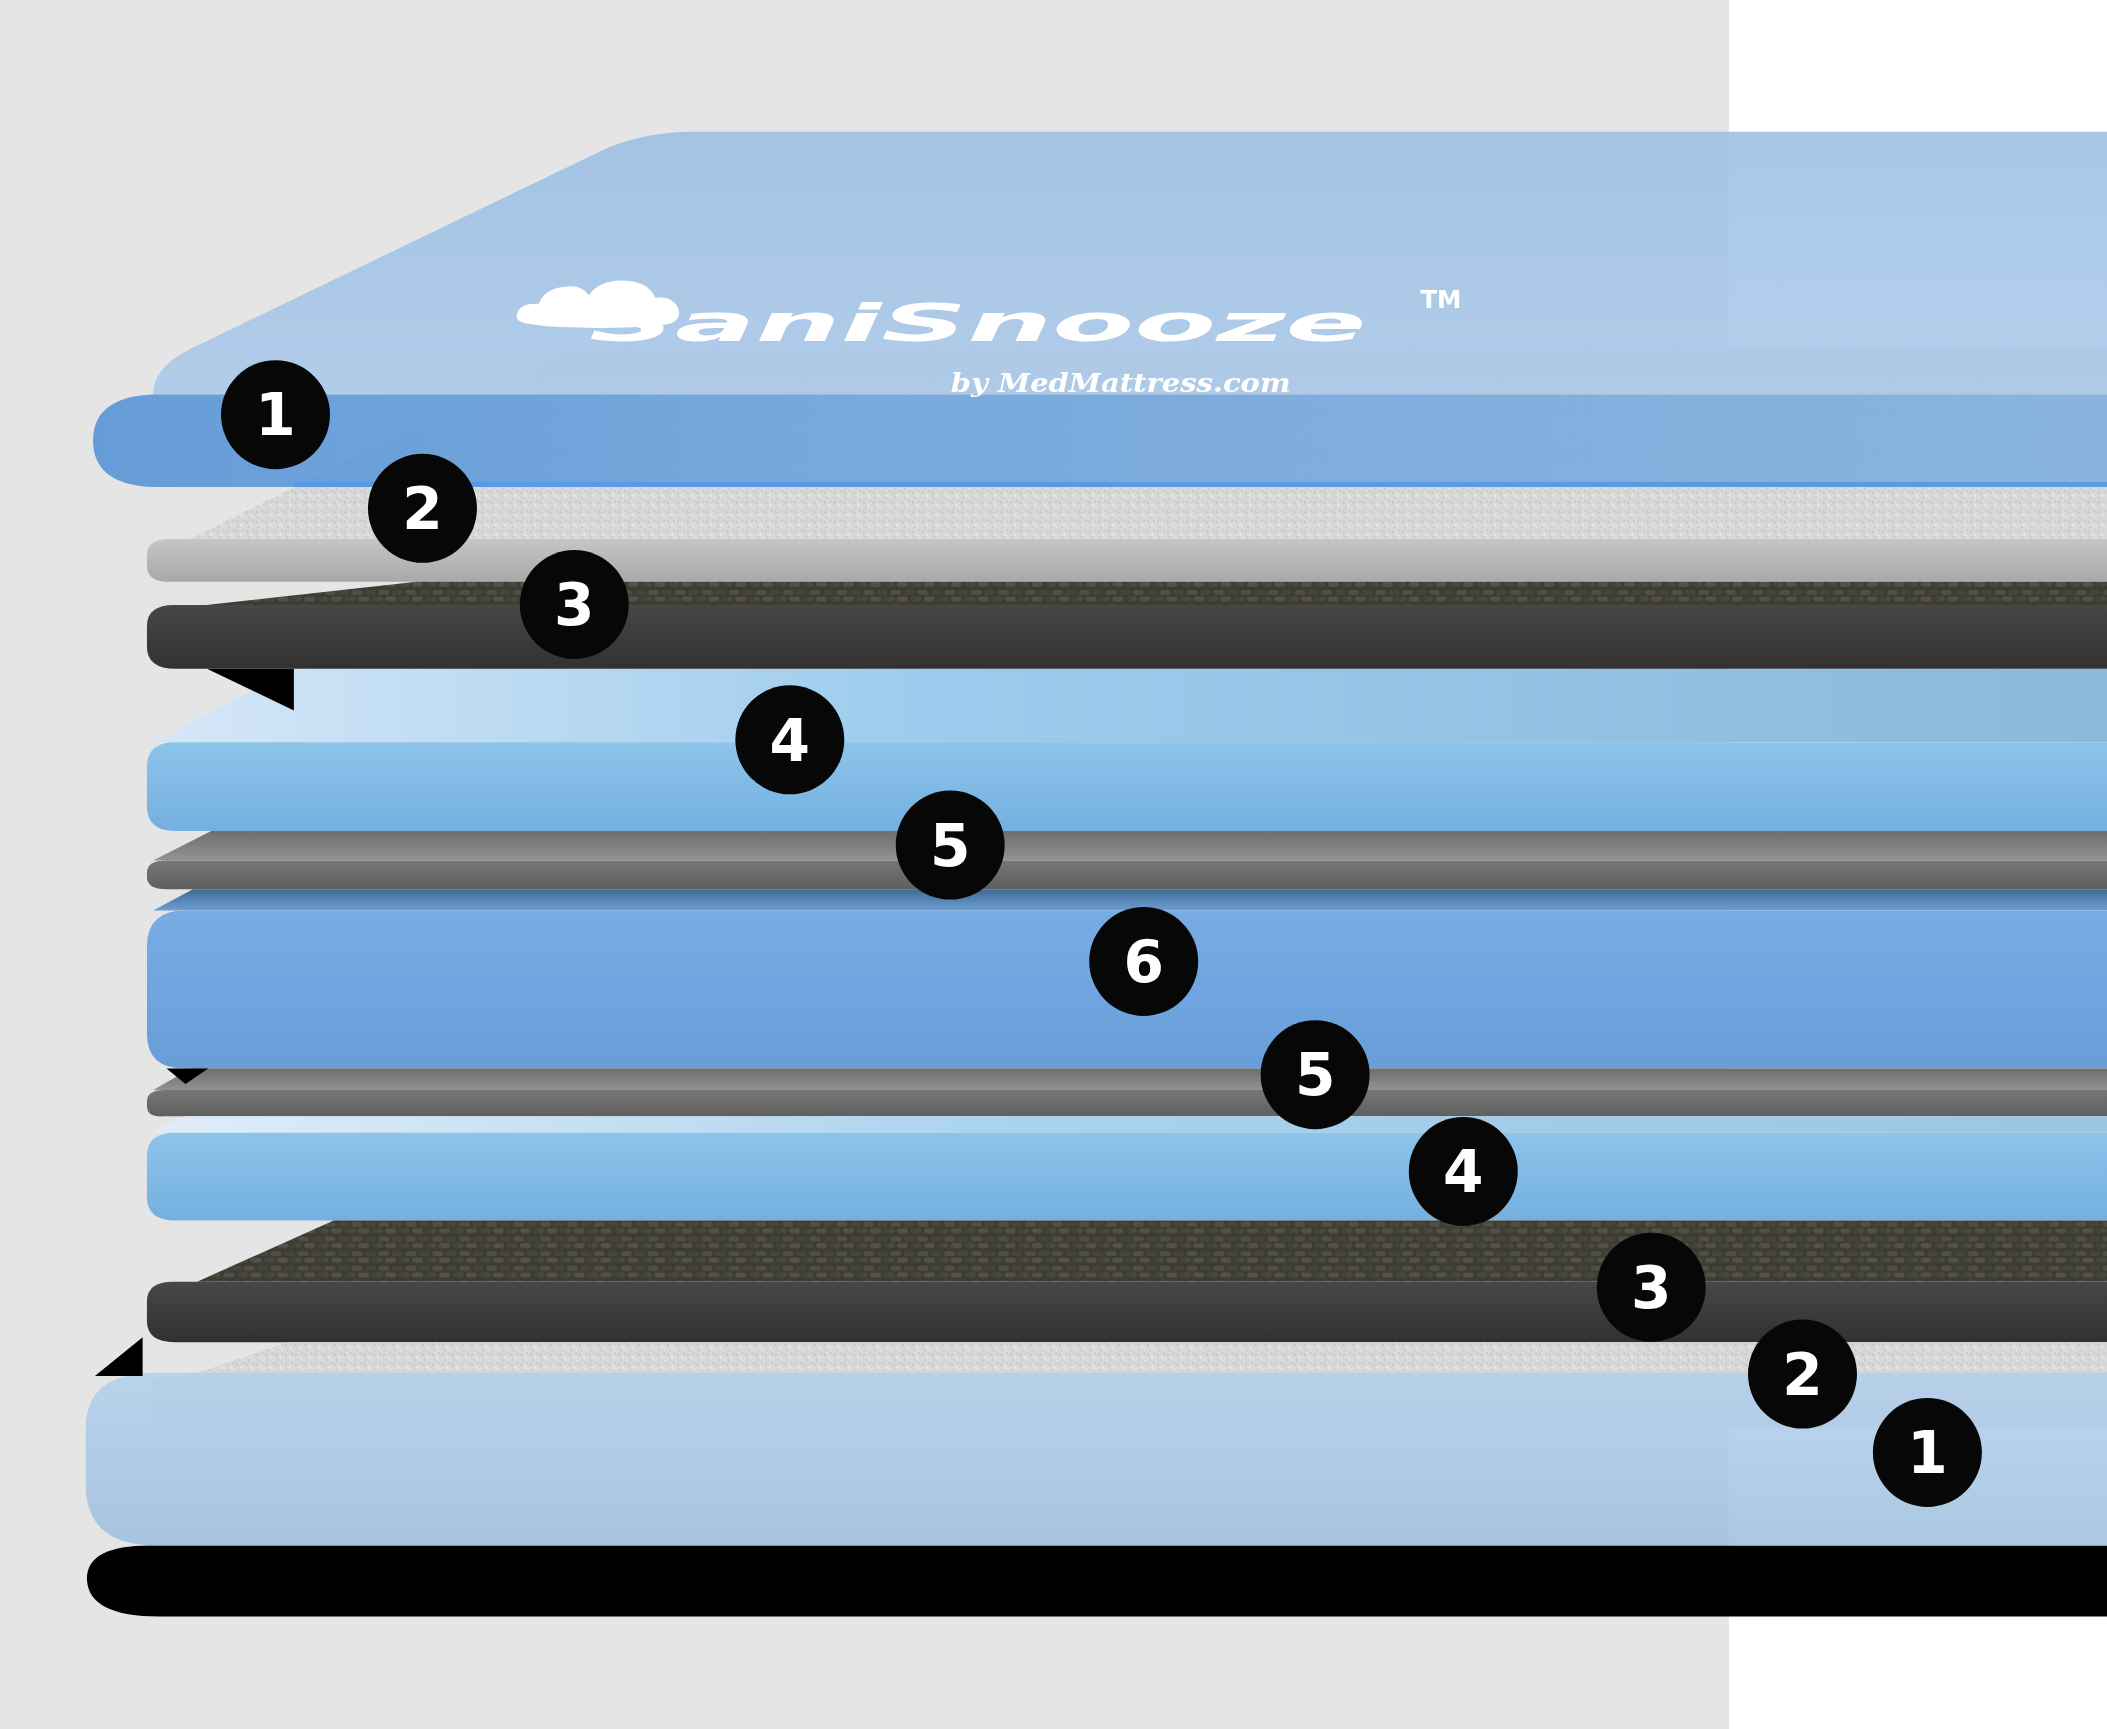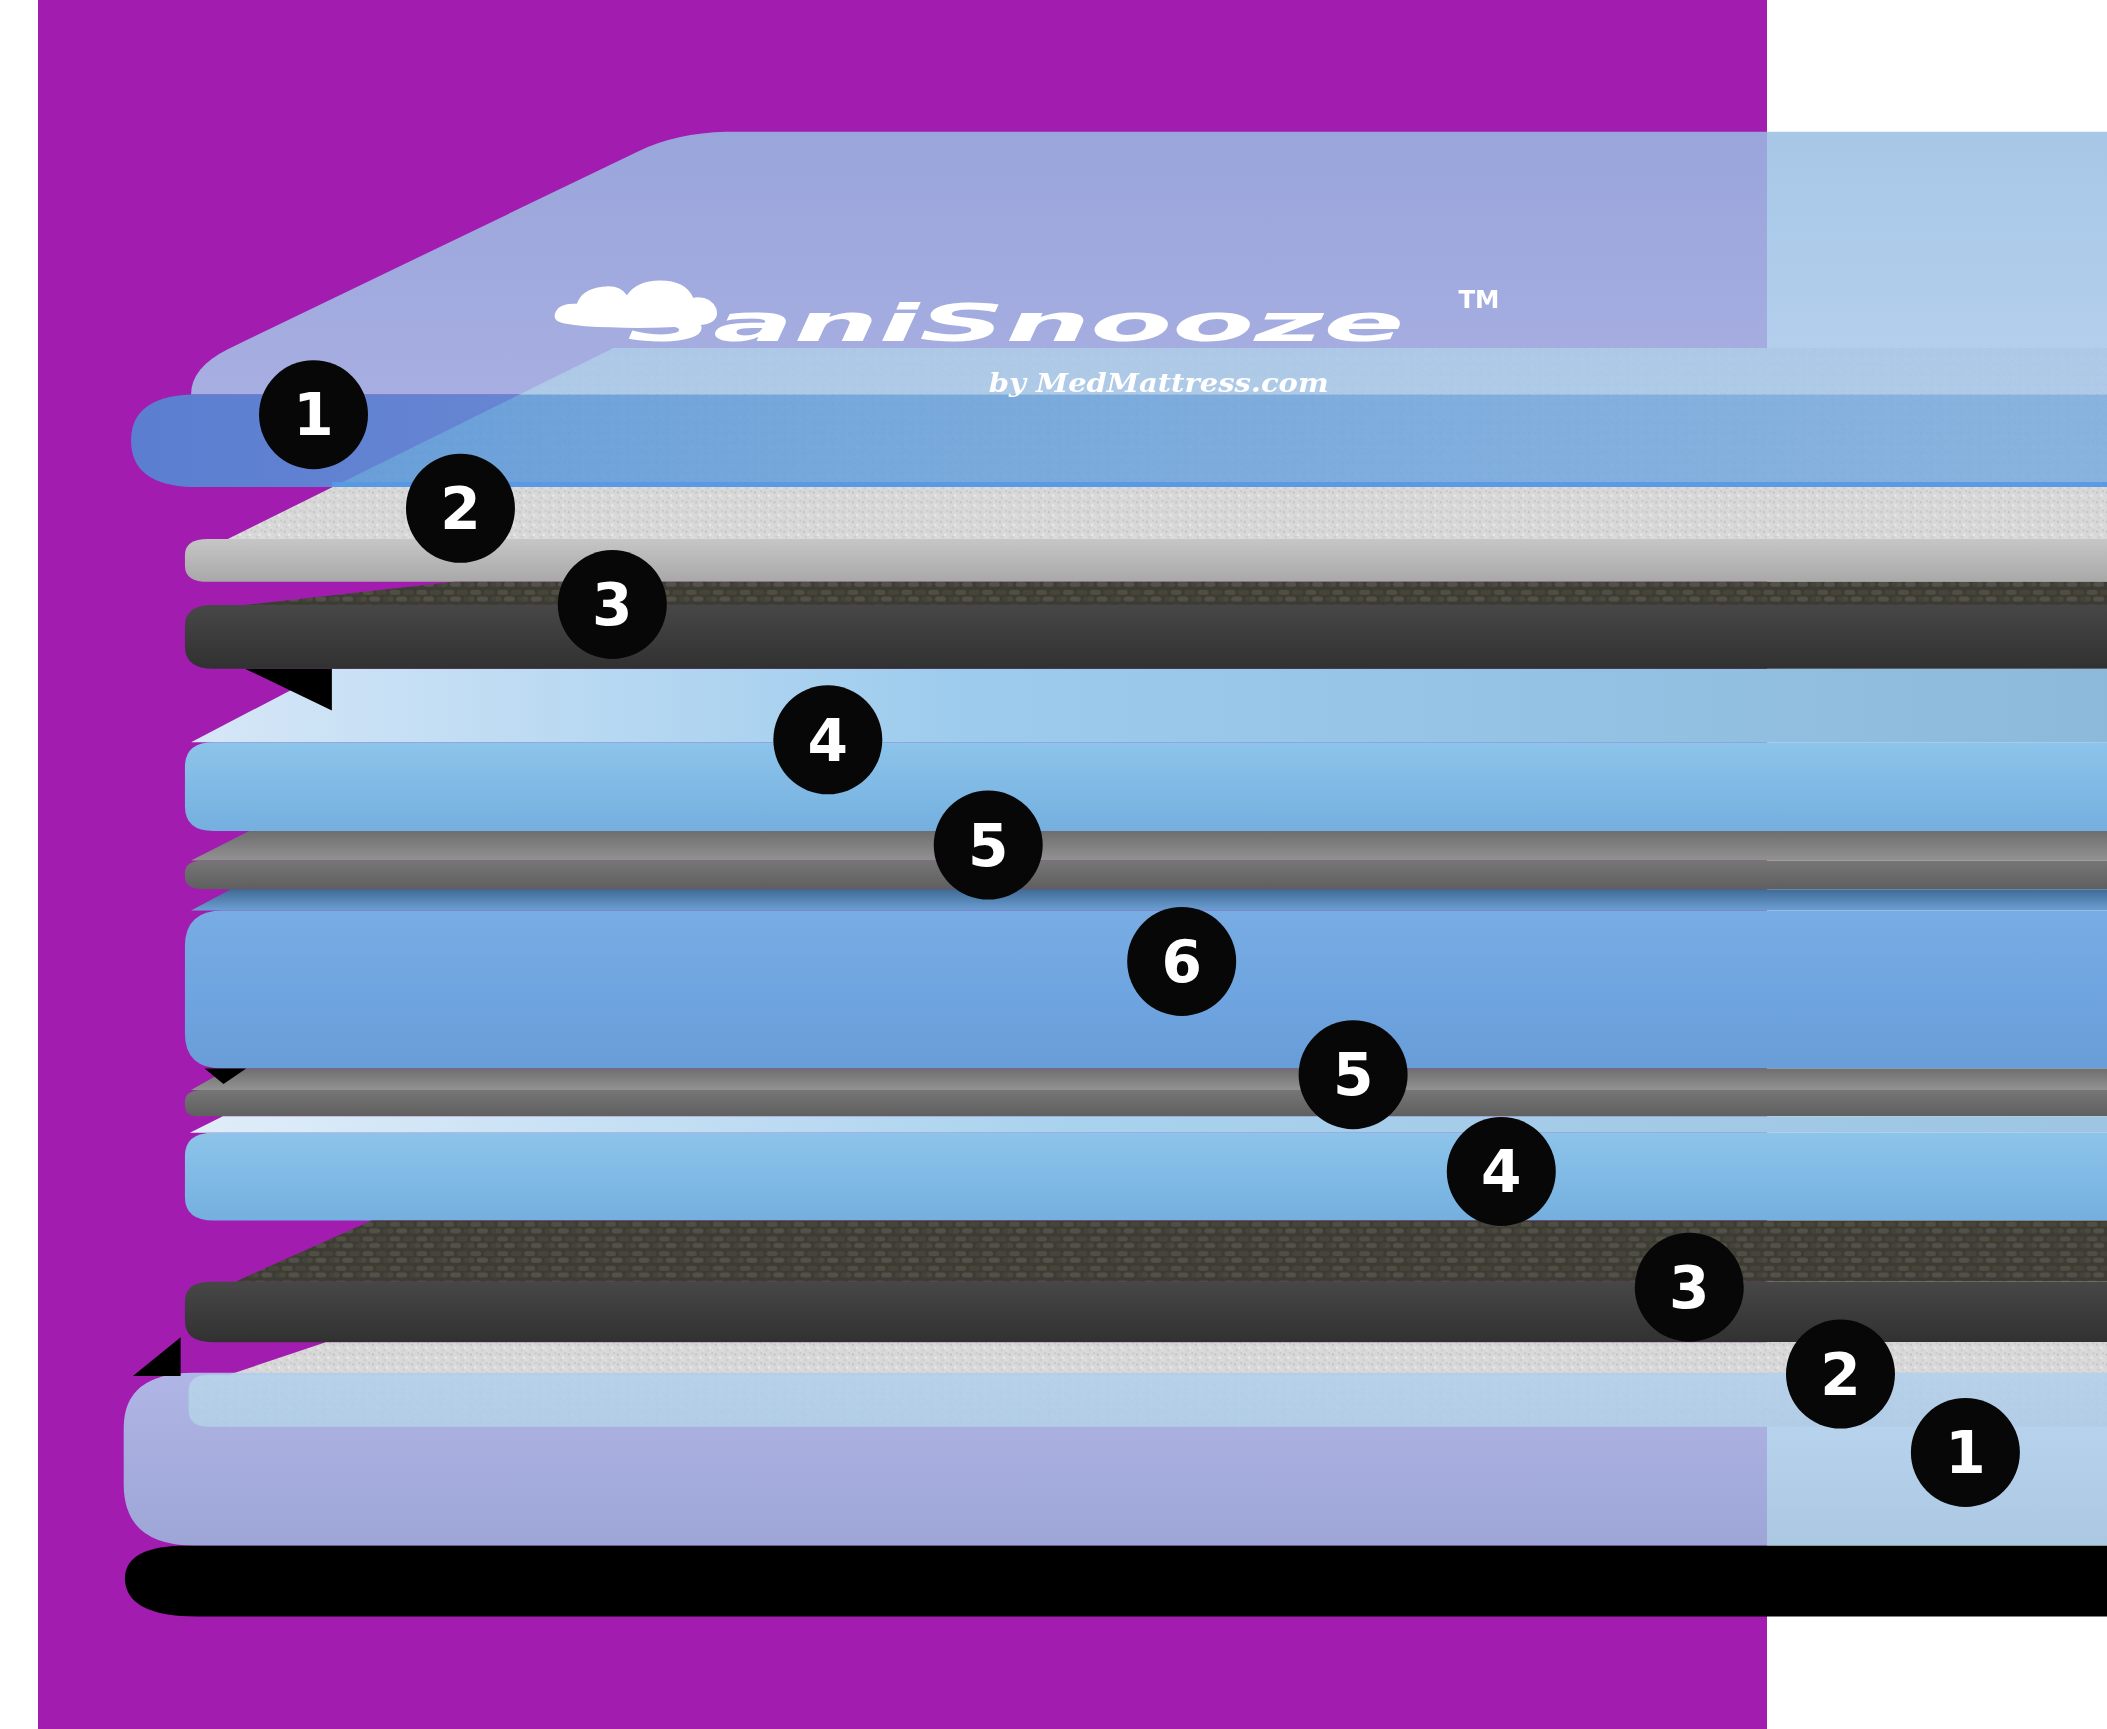--- a/index.html
+++ b/index.html
@@ -1,17 +1,17 @@
 <!DOCTYPE html>
 <html style="font-size:9.8px"><head>
 <meta charset="utf-8">
 <style>
   html,body{margin:0;padding:0;background:#ffffff;}
   body{width:2108px;height:1730px;overflow:hidden;font-family:"DejaVu Sans",sans-serif;}
-  .stage{position:relative;width:1729px;height:1730px;background:#a21caf;margin-left:38px;}
+  .stage{position:relative;width:1729px;height:1730px;background:#e5e5e5;}
   svg{display:block;}
   .logo-main{font-family:"DejaVu Sans",sans-serif;font-weight:bold;font-style:italic;fill:#ffffff;}
   .logo-tm{font-family:"DejaVu Sans",sans-serif;font-weight:bold;fill:#ffffff;}
   .logo-byline{font-family:"DejaVu Serif",serif;font-style:italic;font-weight:bold;fill:#ffffff;}
   .badge-num{font-family:"DejaVu Sans",sans-serif;font-weight:bold;fill:#ffffff;}
 </style>
 </head>
 <body>
 
 <div class="stage">

